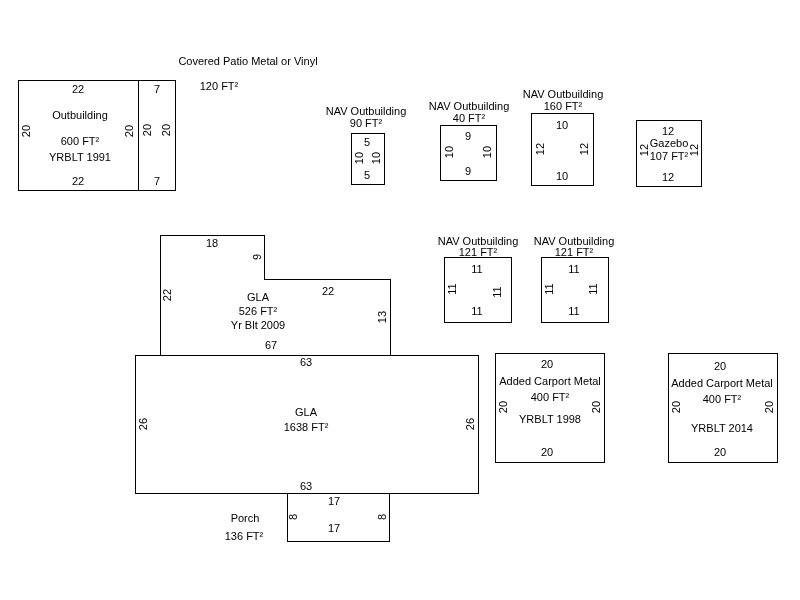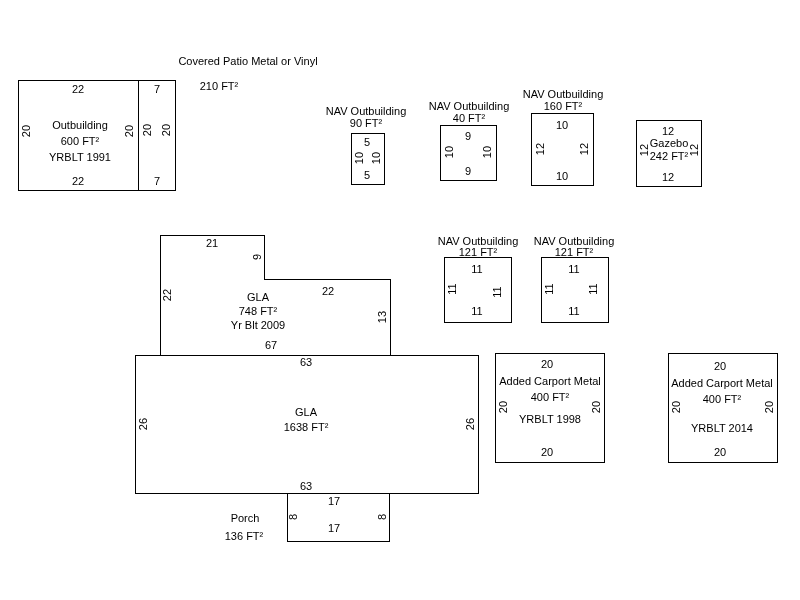--- a/index.html
+++ b/index.html
@@ -44,28 +44,28 @@
       <rect x="541" y="257" width="67" height="65"></rect>
       <polygon points="160,235 264,235 264,279 390,279 390,355 160,355"></polygon>
       <rect x="135" y="355" width="343" height="138"></rect>
       <rect x="287" y="493" width="102" height="48"></rect>
       <rect x="495" y="353" width="109" height="109"></rect>
       <rect x="668" y="353" width="109" height="109"></rect>
     </g>
   </svg>
 
   <span class="lbl" style="left:248px;top:61px">Covered Patio Metal or Vinyl</span>
-  <span class="lbl" style="left:219px;top:86px">210 FT²</span>
+  <span class="lbl" style="left:219px;top:86px">120 FT²</span>
   <span class="lbl" style="left:157px;top:89px">7</span>
   <span class="vlbl" style="left:147px;top:130px">20</span>
   <span class="vlbl" style="left:166px;top:130px">20</span>
   <span class="lbl" style="left:157px;top:181px">7</span>
 
   <span class="lbl" style="left:78px;top:89px">22</span>
-  <span class="lbl" style="left:80px;top:125px">Outbuilding</span>
+  <span class="lbl" style="left:80px;top:115px">Outbuilding</span>
   <span class="lbl" style="left:80px;top:141px">600 FT²</span>
   <span class="lbl" style="left:80px;top:157px">YRBLT 1991</span>
   <span class="vlbl" style="left:26px;top:131px">20</span>
   <span class="vlbl" style="left:129px;top:131px">20</span>
   <span class="lbl" style="left:78px;top:181px">22</span>
 
   <span class="lbl" style="left:366px;top:111px">NAV Outbuilding</span>
   <span class="lbl" style="left:366px;top:123px">90 FT²</span>
   <span class="lbl" style="left:367px;top:142px">5</span>
   <span class="vlbl" style="left:359px;top:158px">10</span>
@@ -81,44 +81,44 @@
 
   <span class="lbl" style="left:563px;top:94px">NAV Outbuilding</span>
   <span class="lbl" style="left:563px;top:106px">160 FT²</span>
   <span class="lbl" style="left:562px;top:125px">10</span>
   <span class="vlbl" style="left:540px;top:149px">12</span>
   <span class="vlbl" style="left:584px;top:149px">12</span>
   <span class="lbl" style="left:562px;top:176px">10</span>
 
   <span class="lbl" style="left:668px;top:131px">12</span>
   <span class="lbl" style="left:669px;top:143px">Gazebo</span>
-  <span class="lbl" style="left:669px;top:156px">242 FT²</span>
+  <span class="lbl" style="left:669px;top:156px">107 FT²</span>
   <span class="vlbl" style="left:644px;top:150px">12</span>
   <span class="vlbl" style="left:694px;top:150px">12</span>
   <span class="lbl" style="left:668px;top:177px">12</span>
 
   <span class="lbl" style="left:478px;top:241px">NAV Outbuilding</span>
   <span class="lbl" style="left:478px;top:252px">121 FT²</span>
   <span class="lbl" style="left:477px;top:269px">11</span>
   <span class="vlbl" style="left:452px;top:289px">11</span>
   <span class="vlbl" style="left:497px;top:292px">11</span>
   <span class="lbl" style="left:477px;top:311px">11</span>
 
   <span class="lbl" style="left:574px;top:241px">NAV Outbuilding</span>
   <span class="lbl" style="left:574px;top:252px">121 FT²</span>
   <span class="lbl" style="left:574px;top:269px">11</span>
   <span class="vlbl" style="left:549px;top:289px">11</span>
   <span class="vlbl" style="left:593px;top:289px">11</span>
   <span class="lbl" style="left:574px;top:311px">11</span>
 
-  <span class="lbl" style="left:212px;top:243px">21</span>
+  <span class="lbl" style="left:212px;top:243px">18</span>
   <span class="vlbl" style="left:257px;top:257px">9</span>
   <span class="lbl" style="left:328px;top:291px">22</span>
   <span class="lbl" style="left:258px;top:297px">GLA</span>
-  <span class="lbl" style="left:258px;top:311px">748 FT²</span>
+  <span class="lbl" style="left:258px;top:311px">526 FT²</span>
   <span class="lbl" style="left:258px;top:325px">Yr Blt 2009</span>
   <span class="vlbl" style="left:167px;top:295px">22</span>
   <span class="vlbl" style="left:382px;top:317px">13</span>
   <span class="lbl" style="left:271px;top:345px">67</span>
 
   <span class="lbl" style="left:306px;top:362px">63</span>
   <span class="lbl" style="left:306px;top:412px">GLA</span>
   <span class="lbl" style="left:306px;top:427px">1638 FT²</span>
   <span class="vlbl" style="left:143px;top:424px">26</span>
   <span class="vlbl" style="left:470px;top:424px">26</span>

